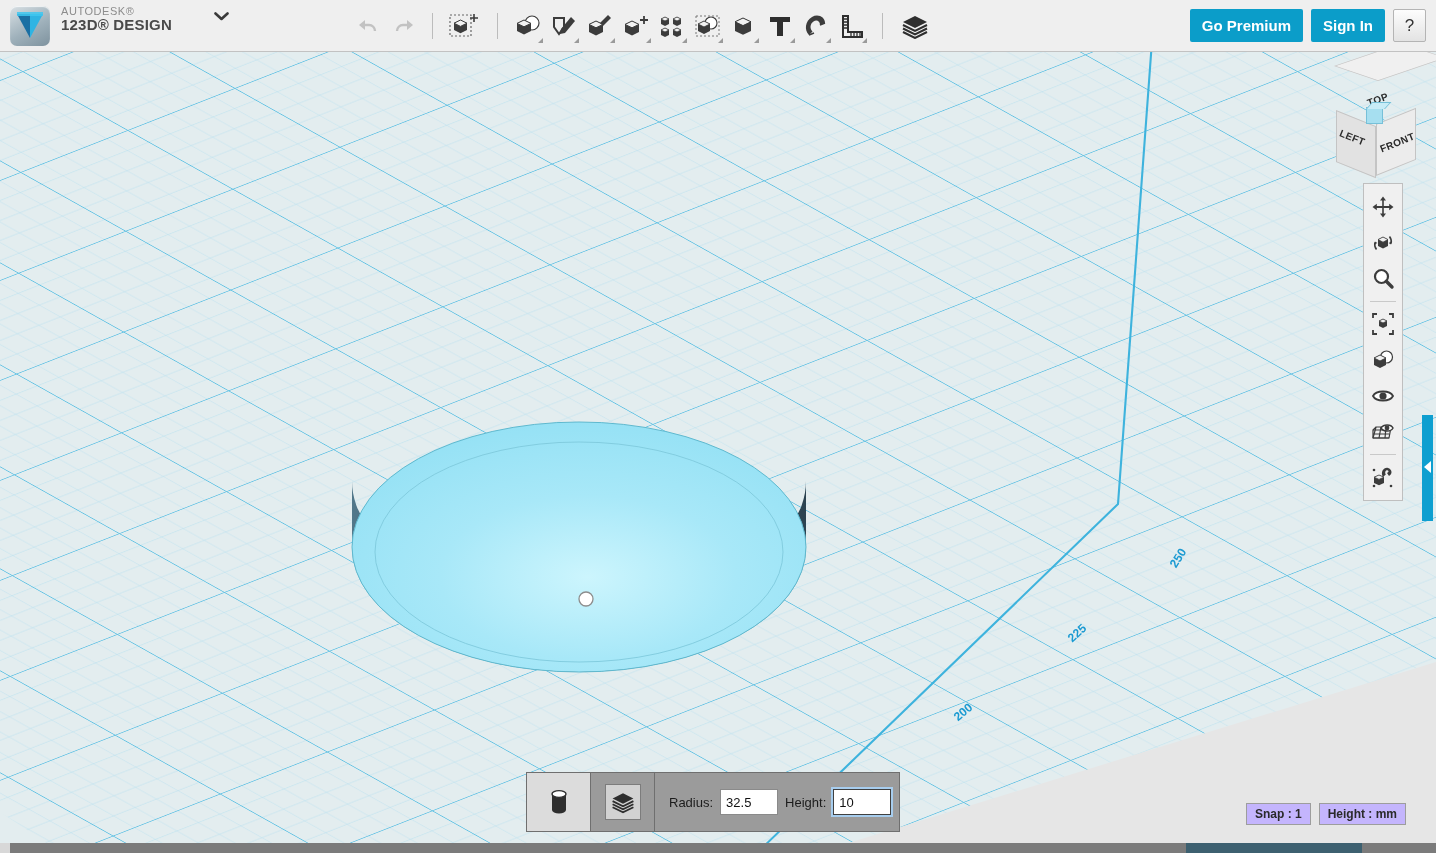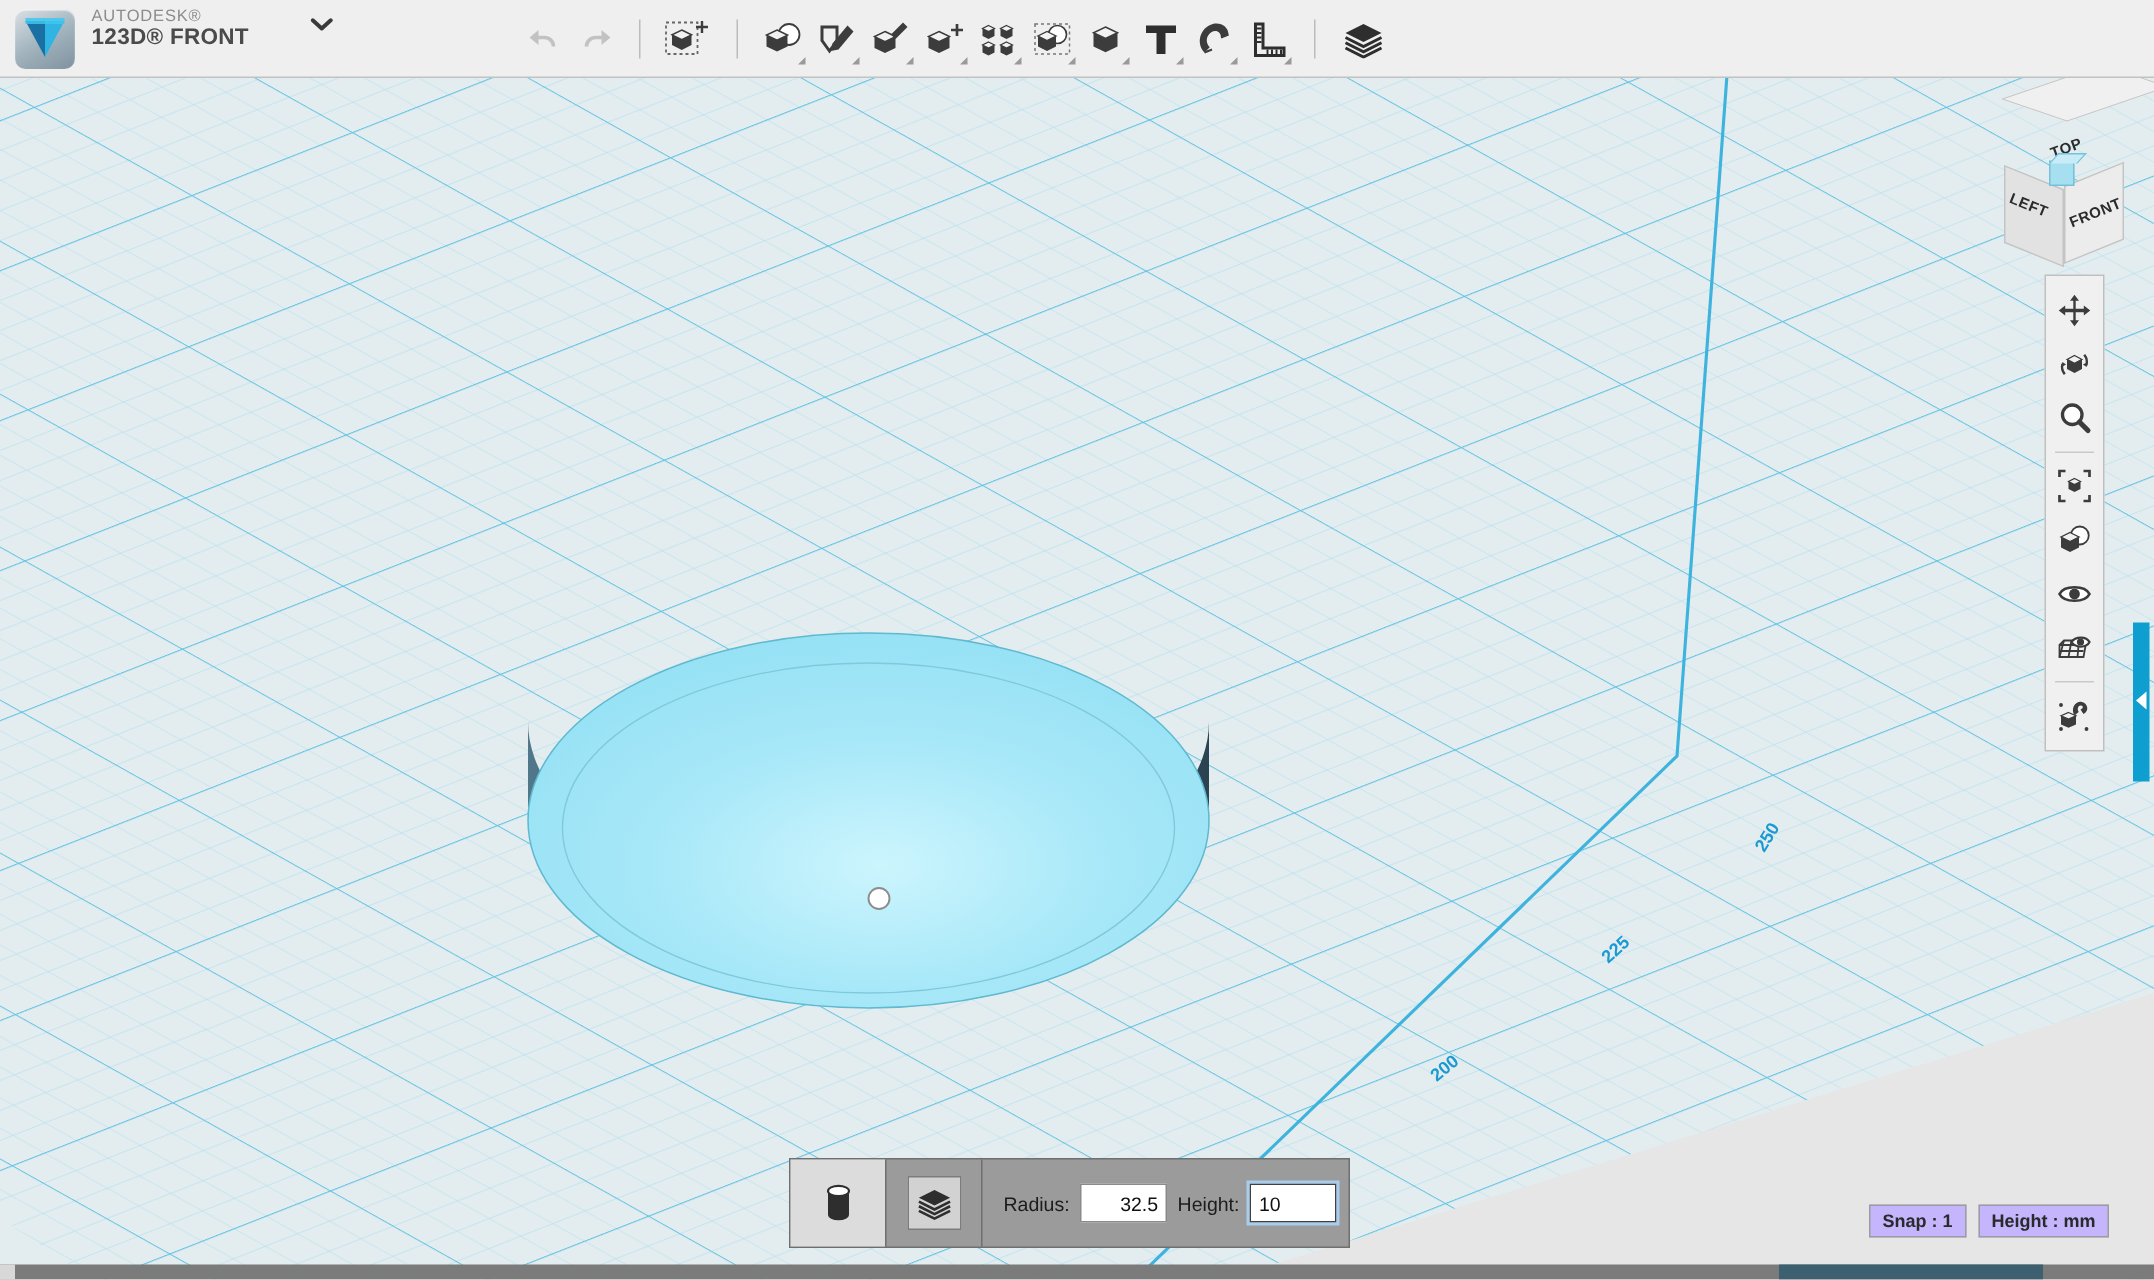--- a/index.html
+++ b/index.html
@@ -162,21 +162,21 @@
     display: flex; align-items: center; justify-content: center;
   }
   .pp-vdiv { width: 1px; background: #6f6f6f; margin: 0; }
   .pp-fields { flex: 1; display: flex; align-items: center; padding-left: 14px; gap: 7px; }
   .pp-label { font-size: 13px; color: #1c1c1c; font-family: "Liberation Sans", sans-serif; }
   .pp-input {
     height: 26px; border: 1px solid #8a8a8a; background: #fff;
     font-size: 13px; padding: 0 5px; color: #111;
     font-family: "Liberation Sans", sans-serif;
   }
-  .pp-input.w1 { width: 58px; text-align: right; }
+  .pp-input.w1 { width: 58px; }
   .pp-input.w2 { width: 58px; border: 1px solid #404040; outline: 2px solid #a7cdee; outline-offset: 0; margin-right: 2px; }
 
   
   .status-chips { position: absolute; left: 1246px; top: 803px; display: flex; gap: 8px; }
   .chip {
     background: #c4b5fd; border: 1px solid #9d9d9d;
     font-size: 12px; font-weight: bold; color: #2a2a2a;
     padding: 3px 8px; cursor: pointer;
     font-family: "Liberation Sans", sans-serif;
   }
@@ -190,21 +190,21 @@
   <div class="header">
 
     <div class="brand">
       <div class="logo-tile">
         <div class="tri-l"></div>
           <div class="tri-r"></div>
           <div class="tri-cap"></div>
       </div>
       <div class="brand-text">
         <div class="brand-line1">AUTODESK®</div>
-        <div class="brand-line2">123D® FRONT</div>
+        <div class="brand-line2">123D® DESIGN</div>
       </div>
       <div class="brand-caret">
         <svg width="15" height="9" viewBox="0 0 15 9">
             <path d="M1.5 1.5 L7.5 7 L13.5 1.5" fill="none" stroke="#3a3a3a" stroke-width="2.6" stroke-linecap="round" stroke-linejoin="round"></path>
           </svg>
       </div>
     </div>
 
     <div class="hdr-spacer-a"></div>
 
@@ -327,20 +327,25 @@
       <svg width="30" height="26" viewBox="0 0 30 26">
         <g>
           <path d="M15 3 L27 9 L15 15 L3 9 Z" fill="#2e2e2e"></path>
           <path d="M3 12 L15 18 L27 12" fill="none" stroke="#2e2e2e" stroke-width="2"></path>
           <path d="M3 15.5 L15 21.5 L27 15.5" fill="none" stroke="#2e2e2e" stroke-width="2"></path>
           <path d="M3 19 L15 25 L27 19" fill="none" stroke="#2e2e2e" stroke-width="2"></path>
         </g>
       </svg>
     </div>
 
+    <div class="hdr-right">
+      <button class="btn-primary">Go Premium</button>
+      <button class="btn-primary">Sign In</button>
+      <button class="btn-help">?</button>
+    </div>
   </div>
 
   <div class="canvas">
 
     <svg class="workplane-wrap" width="1436" height="801" viewBox="0 0 1436 801">
       <defs>
 
         <pattern id="minor" width="21" height="21" patternUnits="userSpaceOnUse">
           <rect width="21" height="21" fill="#e3edef"></rect>
           <path d="M0 0 H21 M0 0 V21" stroke="#b7e0ef" stroke-width="1"></path>

